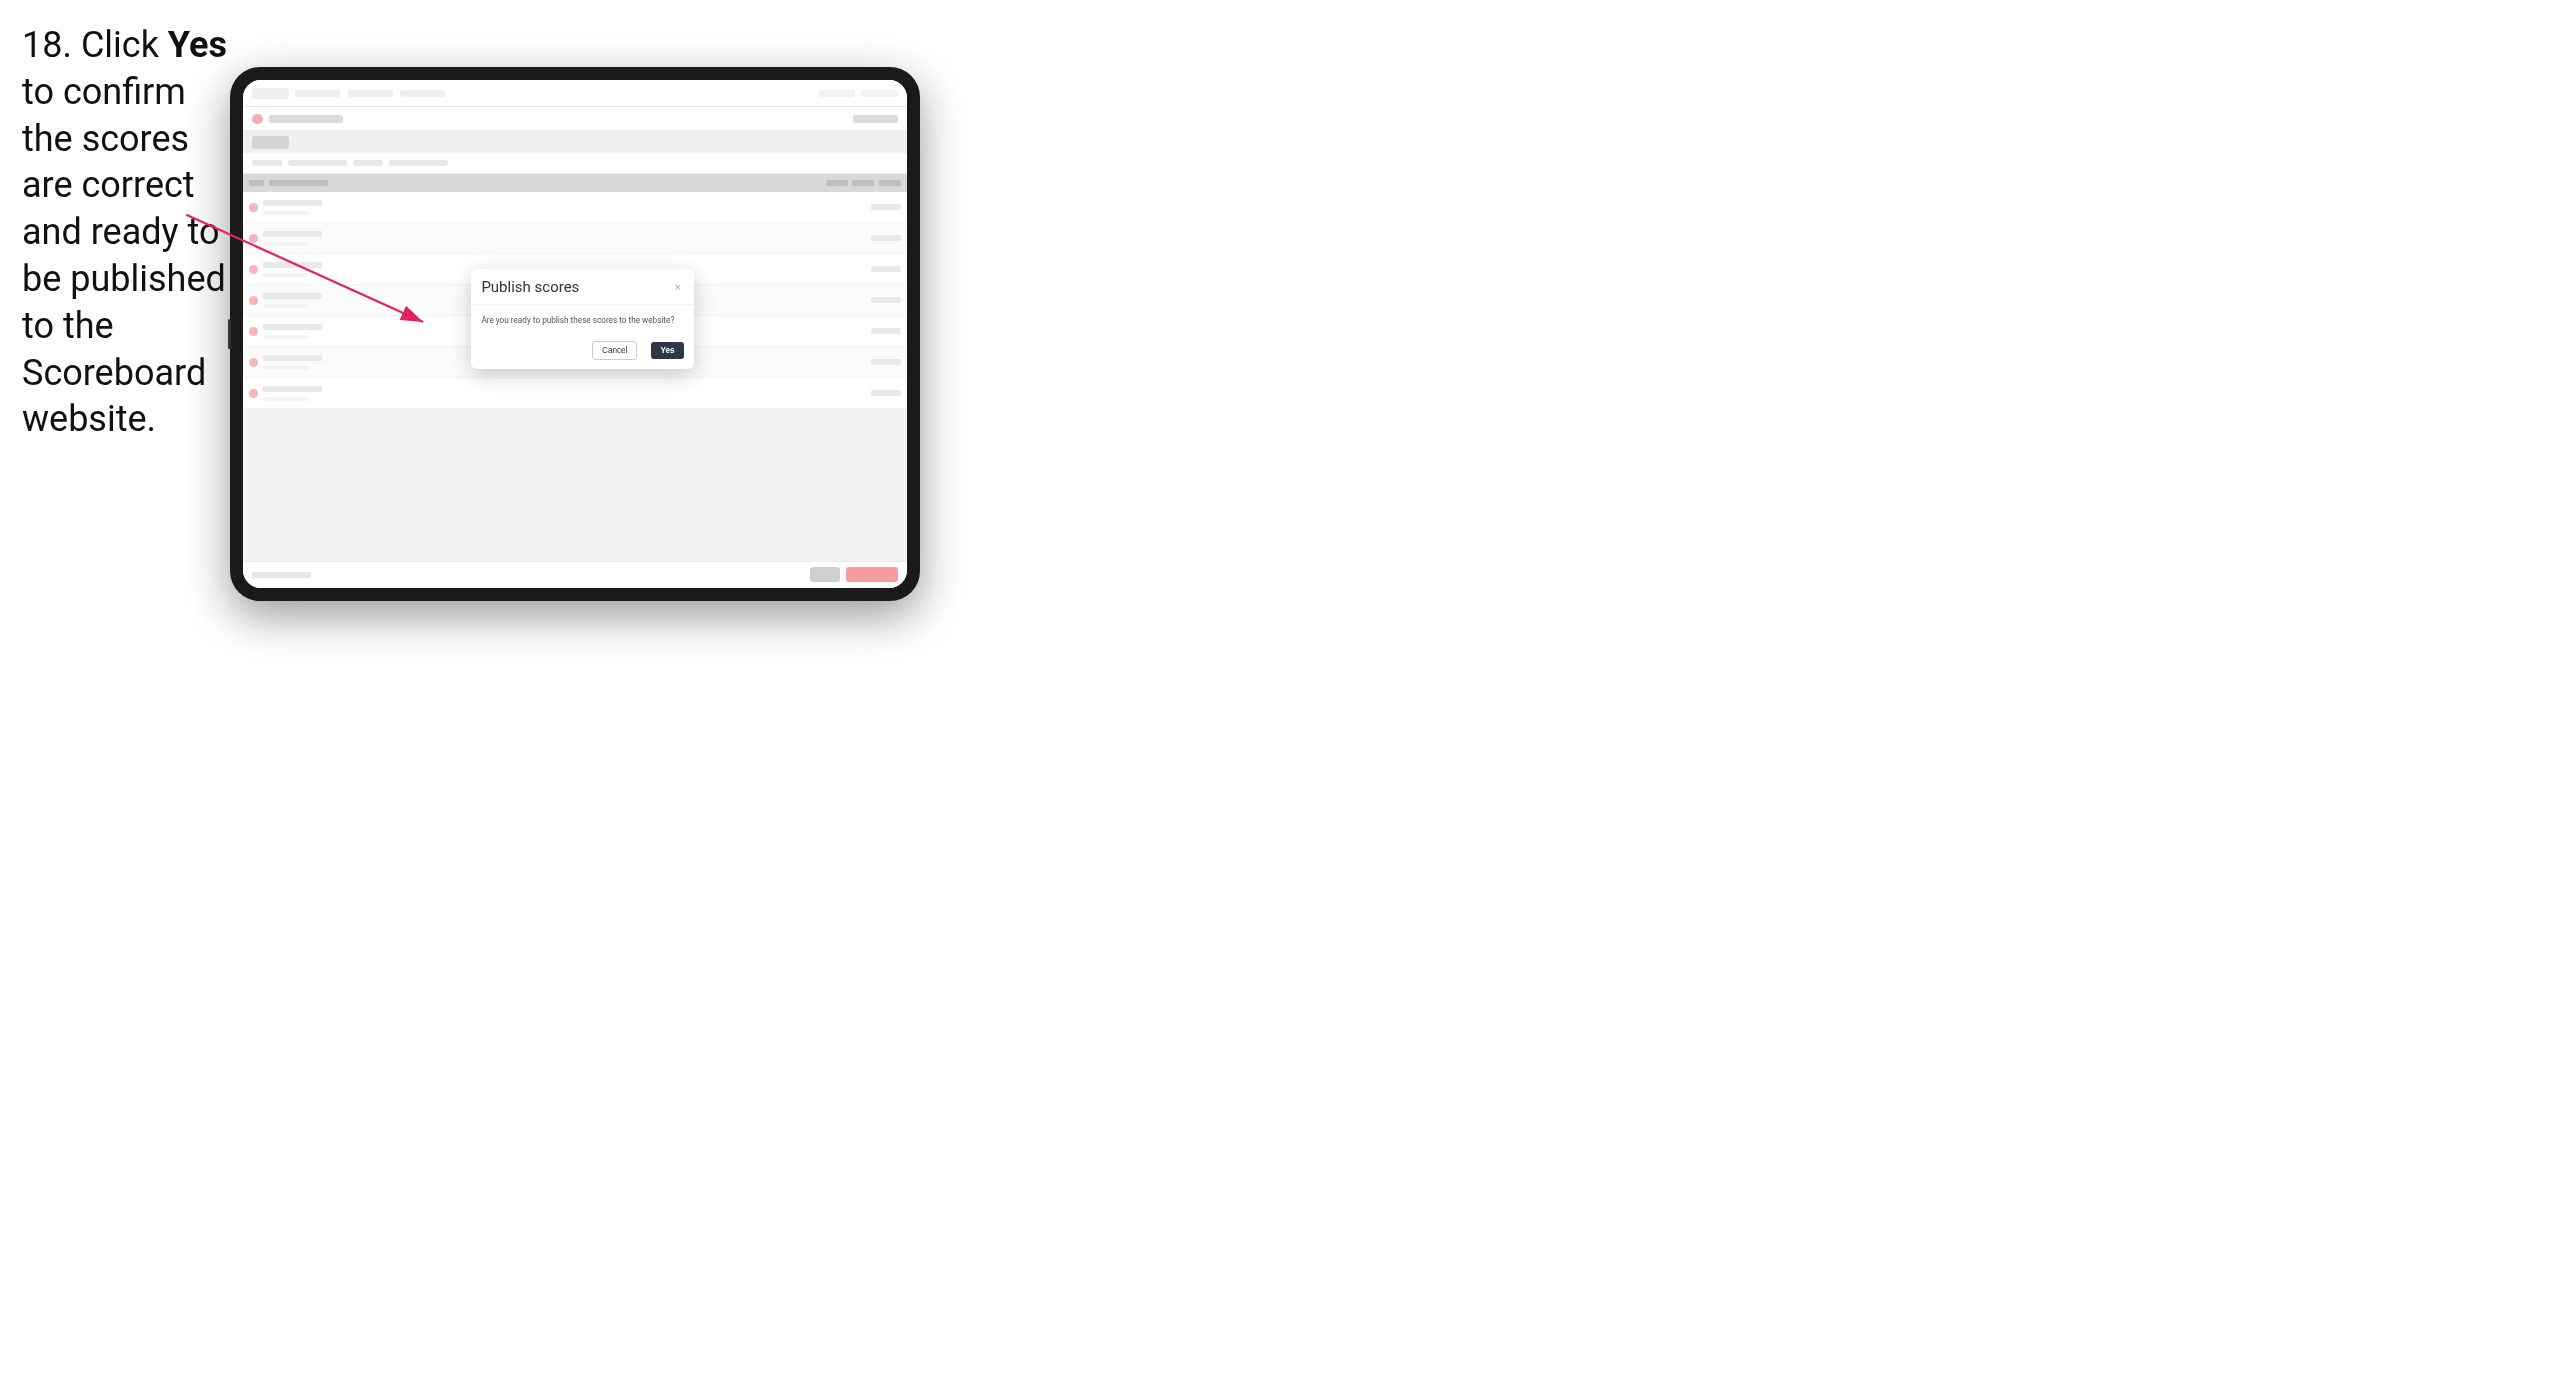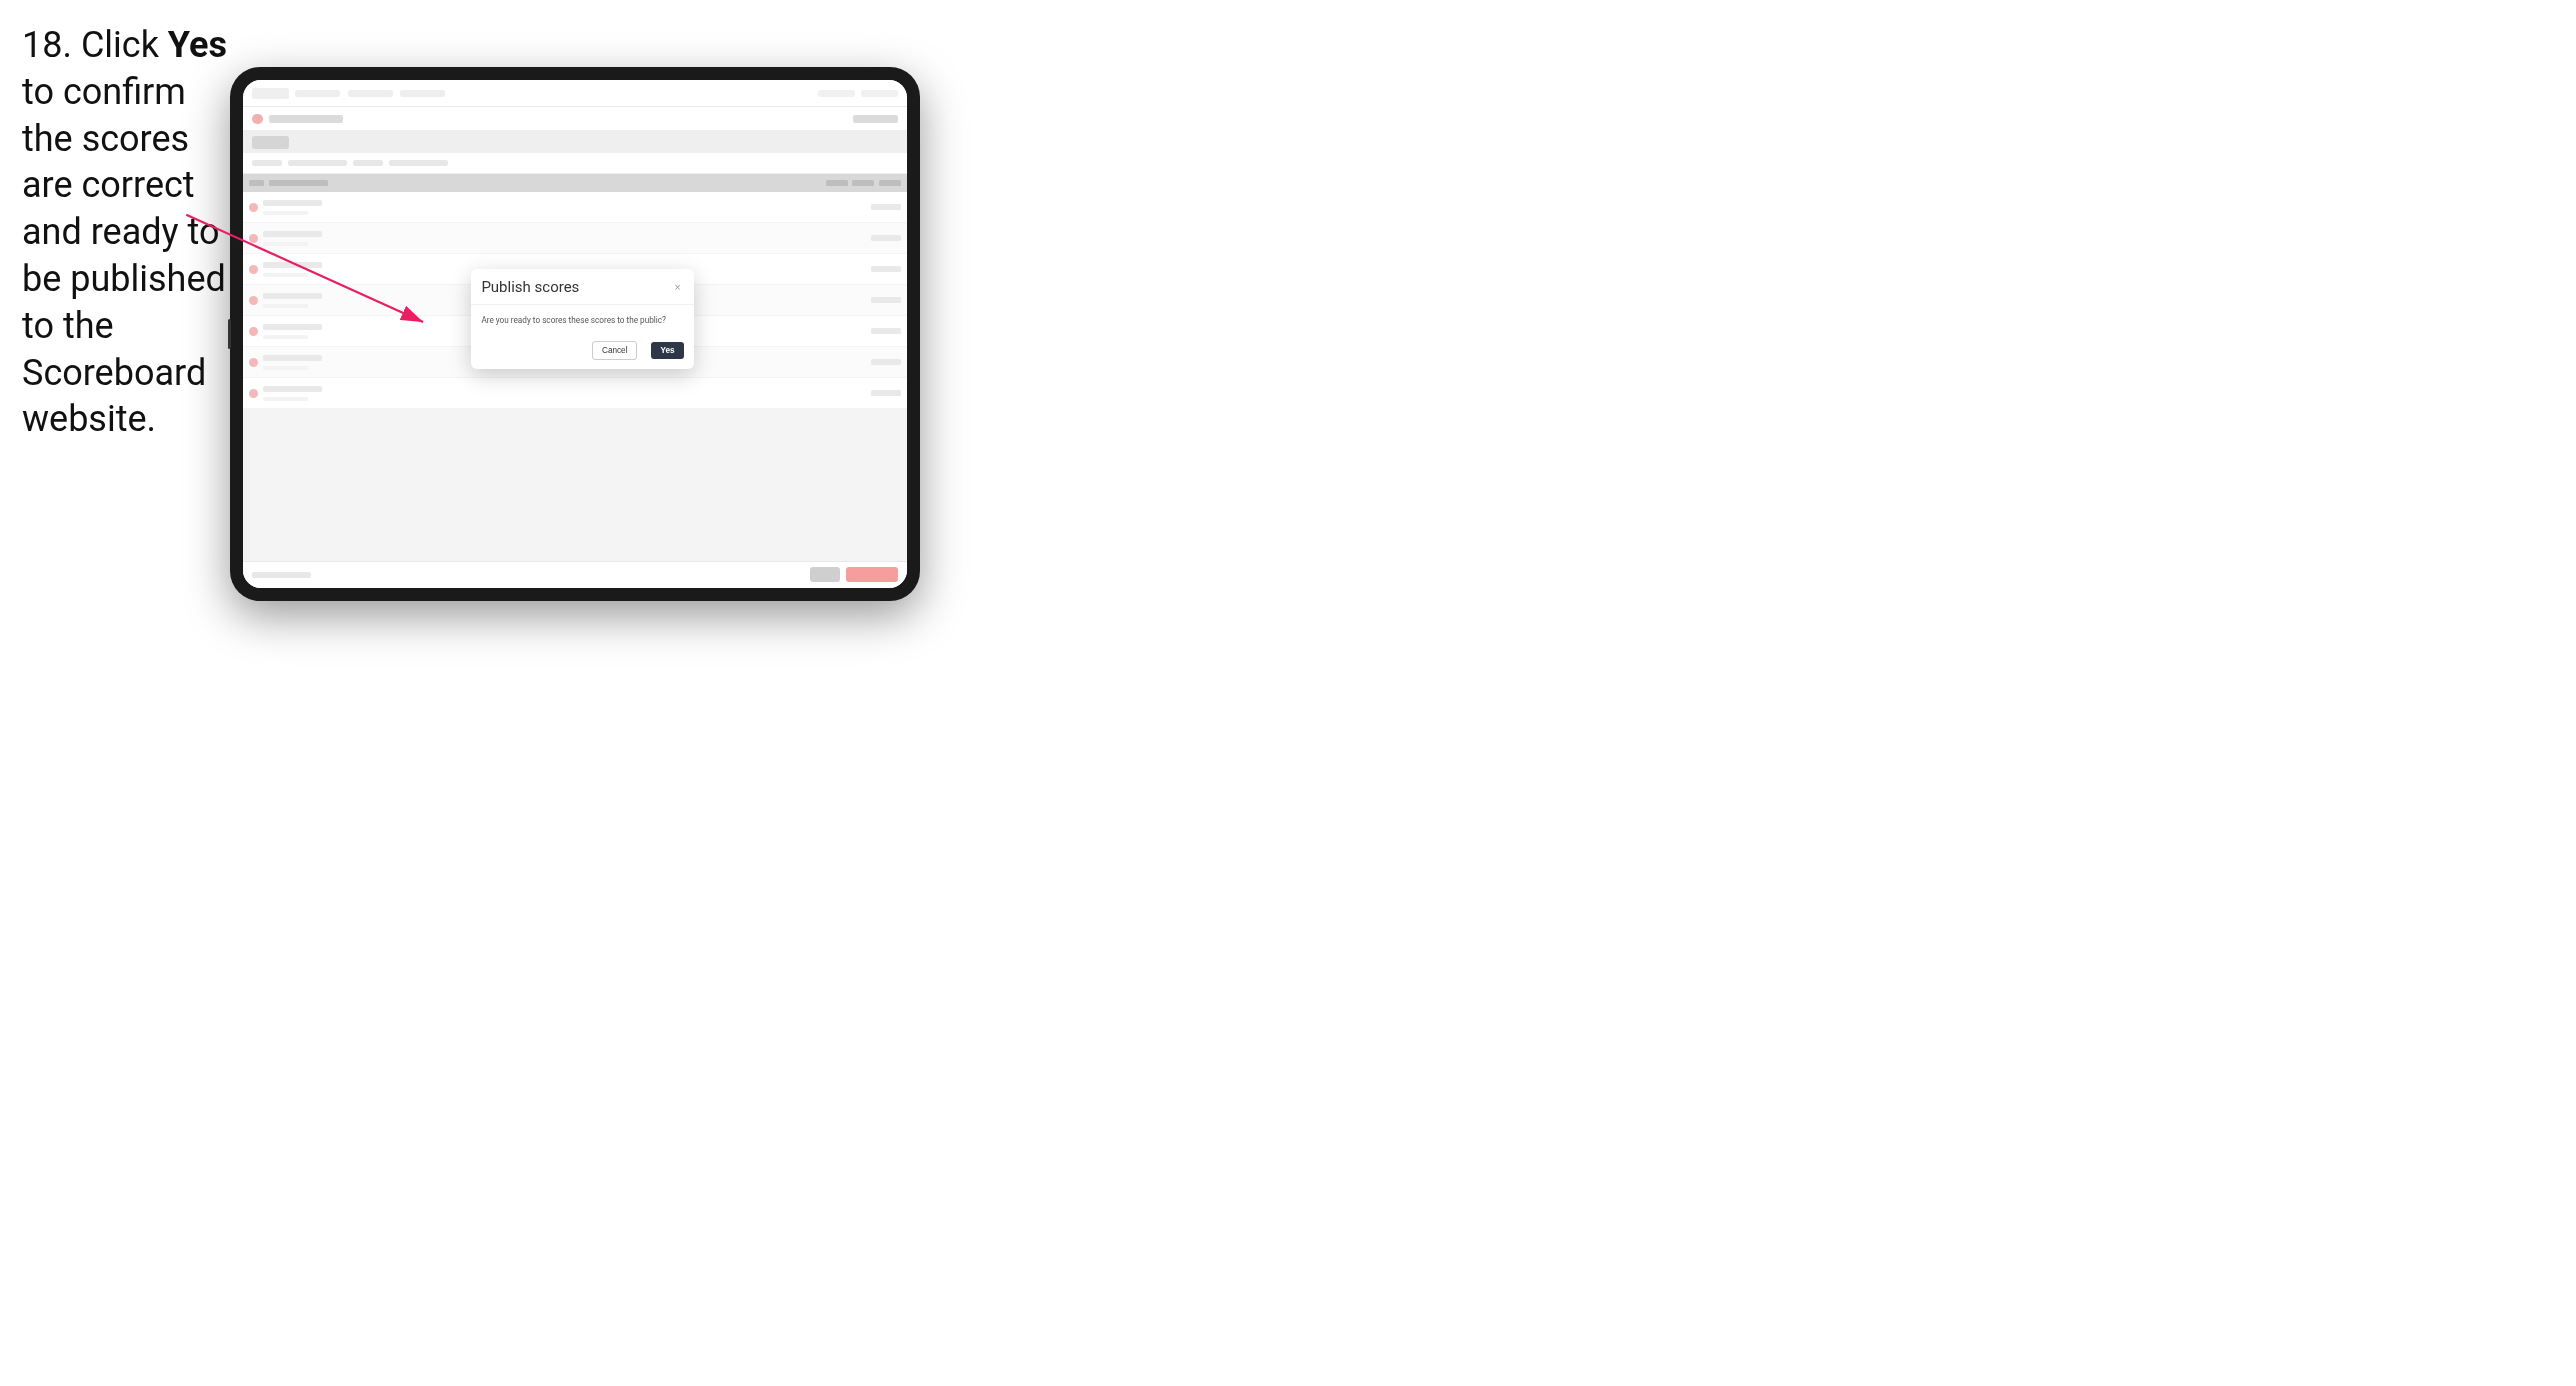--- a/index.html
+++ b/index.html
@@ -493,21 +493,21 @@
       </div>
     </div>
 
     <div class="modal-overlay">
       <div class="modal-dialog">
         <div class="modal-header">
           <span class="modal-title">Publish scores</span>
           <button class="modal-close">×</button>
         </div>
         <div class="modal-body">
-          <span>Are you ready to scores these scores to the public?</span>
+          <span>Are you ready to publish these scores to the website?</span>
         </div>
         <div class="modal-footer">
           <button class="btn-cancel">Cancel</button>
           <button class="btn-yes">Yes</button>
         </div>
       </div>
     </div>
   </div>
 </div>
 

